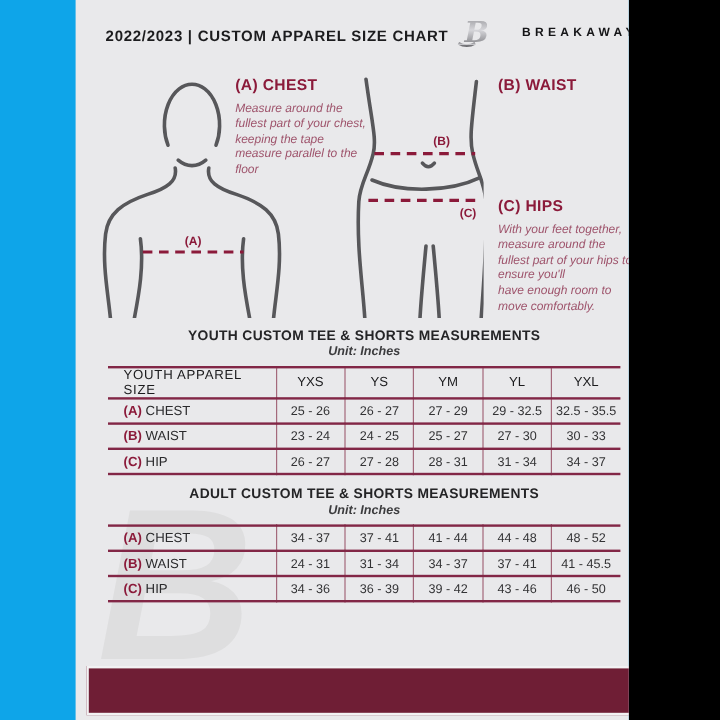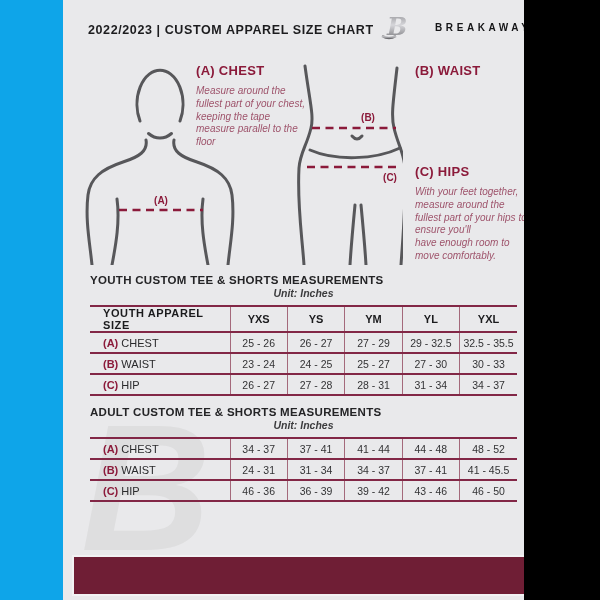--- a/index.html
+++ b/index.html
@@ -55,31 +55,31 @@
   .watermark {
     position: absolute; left: 18px; top: 398px; z-index: 0;
     font-size: 180px; font-weight: 700; font-style: italic; color: #dededf;
     line-height: 1; user-select: none;
   }
 
   
   .tbl-wrap { position: absolute; left: 27px; width: 427px; z-index: 1; }
   #youth-wrap { top: 274px; }
   #adult-wrap { top: 406px; }
-  .tbl-title { font-size: 11.5px; font-weight: 700; letter-spacing: 0.3px; color: #242426; }
+  .tbl-title { text-align: center; font-size: 11.5px; font-weight: 700; letter-spacing: 0.3px; color: #242426; }
   .tbl-unit  { text-align: center; font-size: 10.5px; font-style: italic; font-weight: 700; color: #3c3c3e; margin-top: 1px; }
   table.size-table { width: 427px; border-collapse: collapse; table-layout: fixed; margin-top: 6px; border-top: 2px solid #822746; }
   table.size-table tr { border-bottom: 2px solid #822746; }
   table.size-table th, table.size-table td {
     border-left: 1px solid #a4697b; height: 21px; text-align: center;
     font-size: 10.5px; color: #333335; font-weight: 500; padding: 0;
   }
   table.size-table th:first-child, table.size-table td:first-child { border-left: none; }
   table.size-table col.c-label { width: 140px; }
-  table.size-table tr.head-row th { height: 24px; font-size: 11px; font-weight: 700; color: #1b1b1d; }
+  table.size-table tr.head-row th { height: 24px; font-size: 11px; font-weight: 400; color: #1b1b1d; }
   table.size-table th.corner { text-align: left; padding-left: 13px; font-weight: 400; font-size: 10.5px; letter-spacing: 0.6px; color: #333335; }
   td.rowlabel { text-align: left !important; padding-left: 13px !important; font-size: 11px !important; color: #2a2a2c !important; }
   td.rowlabel .key { font-weight: 700; color: #8b1a3a; }
 
   
   .footer-bar {
     position: absolute; left: 9px; top: 555px; width: 455px; height: 41px;
     background: #6f1e35; border: 2px solid #f2f2f3; z-index: 2;
   }
 </style>
@@ -212,21 +212,21 @@
         <tr>
           <td class="rowlabel"><span class="key">(B)</span> <span>WAIST</span></td>
           <td>24 - 31</td>
           <td>31 - 34</td>
           <td>34 - 37</td>
           <td>37 - 41</td>
           <td>41 - 45.5</td>
         </tr>
         <tr>
           <td class="rowlabel"><span class="key">(C)</span> <span>HIP</span></td>
-          <td>46 - 36</td>
+          <td>34 - 36</td>
           <td>36 - 39</td>
           <td>39 - 42</td>
           <td>43 - 46</td>
           <td>46 - 50</td>
         </tr>
       </tbody>
         </table>
     </div>
 
     <div class="footer-bar"></div>

